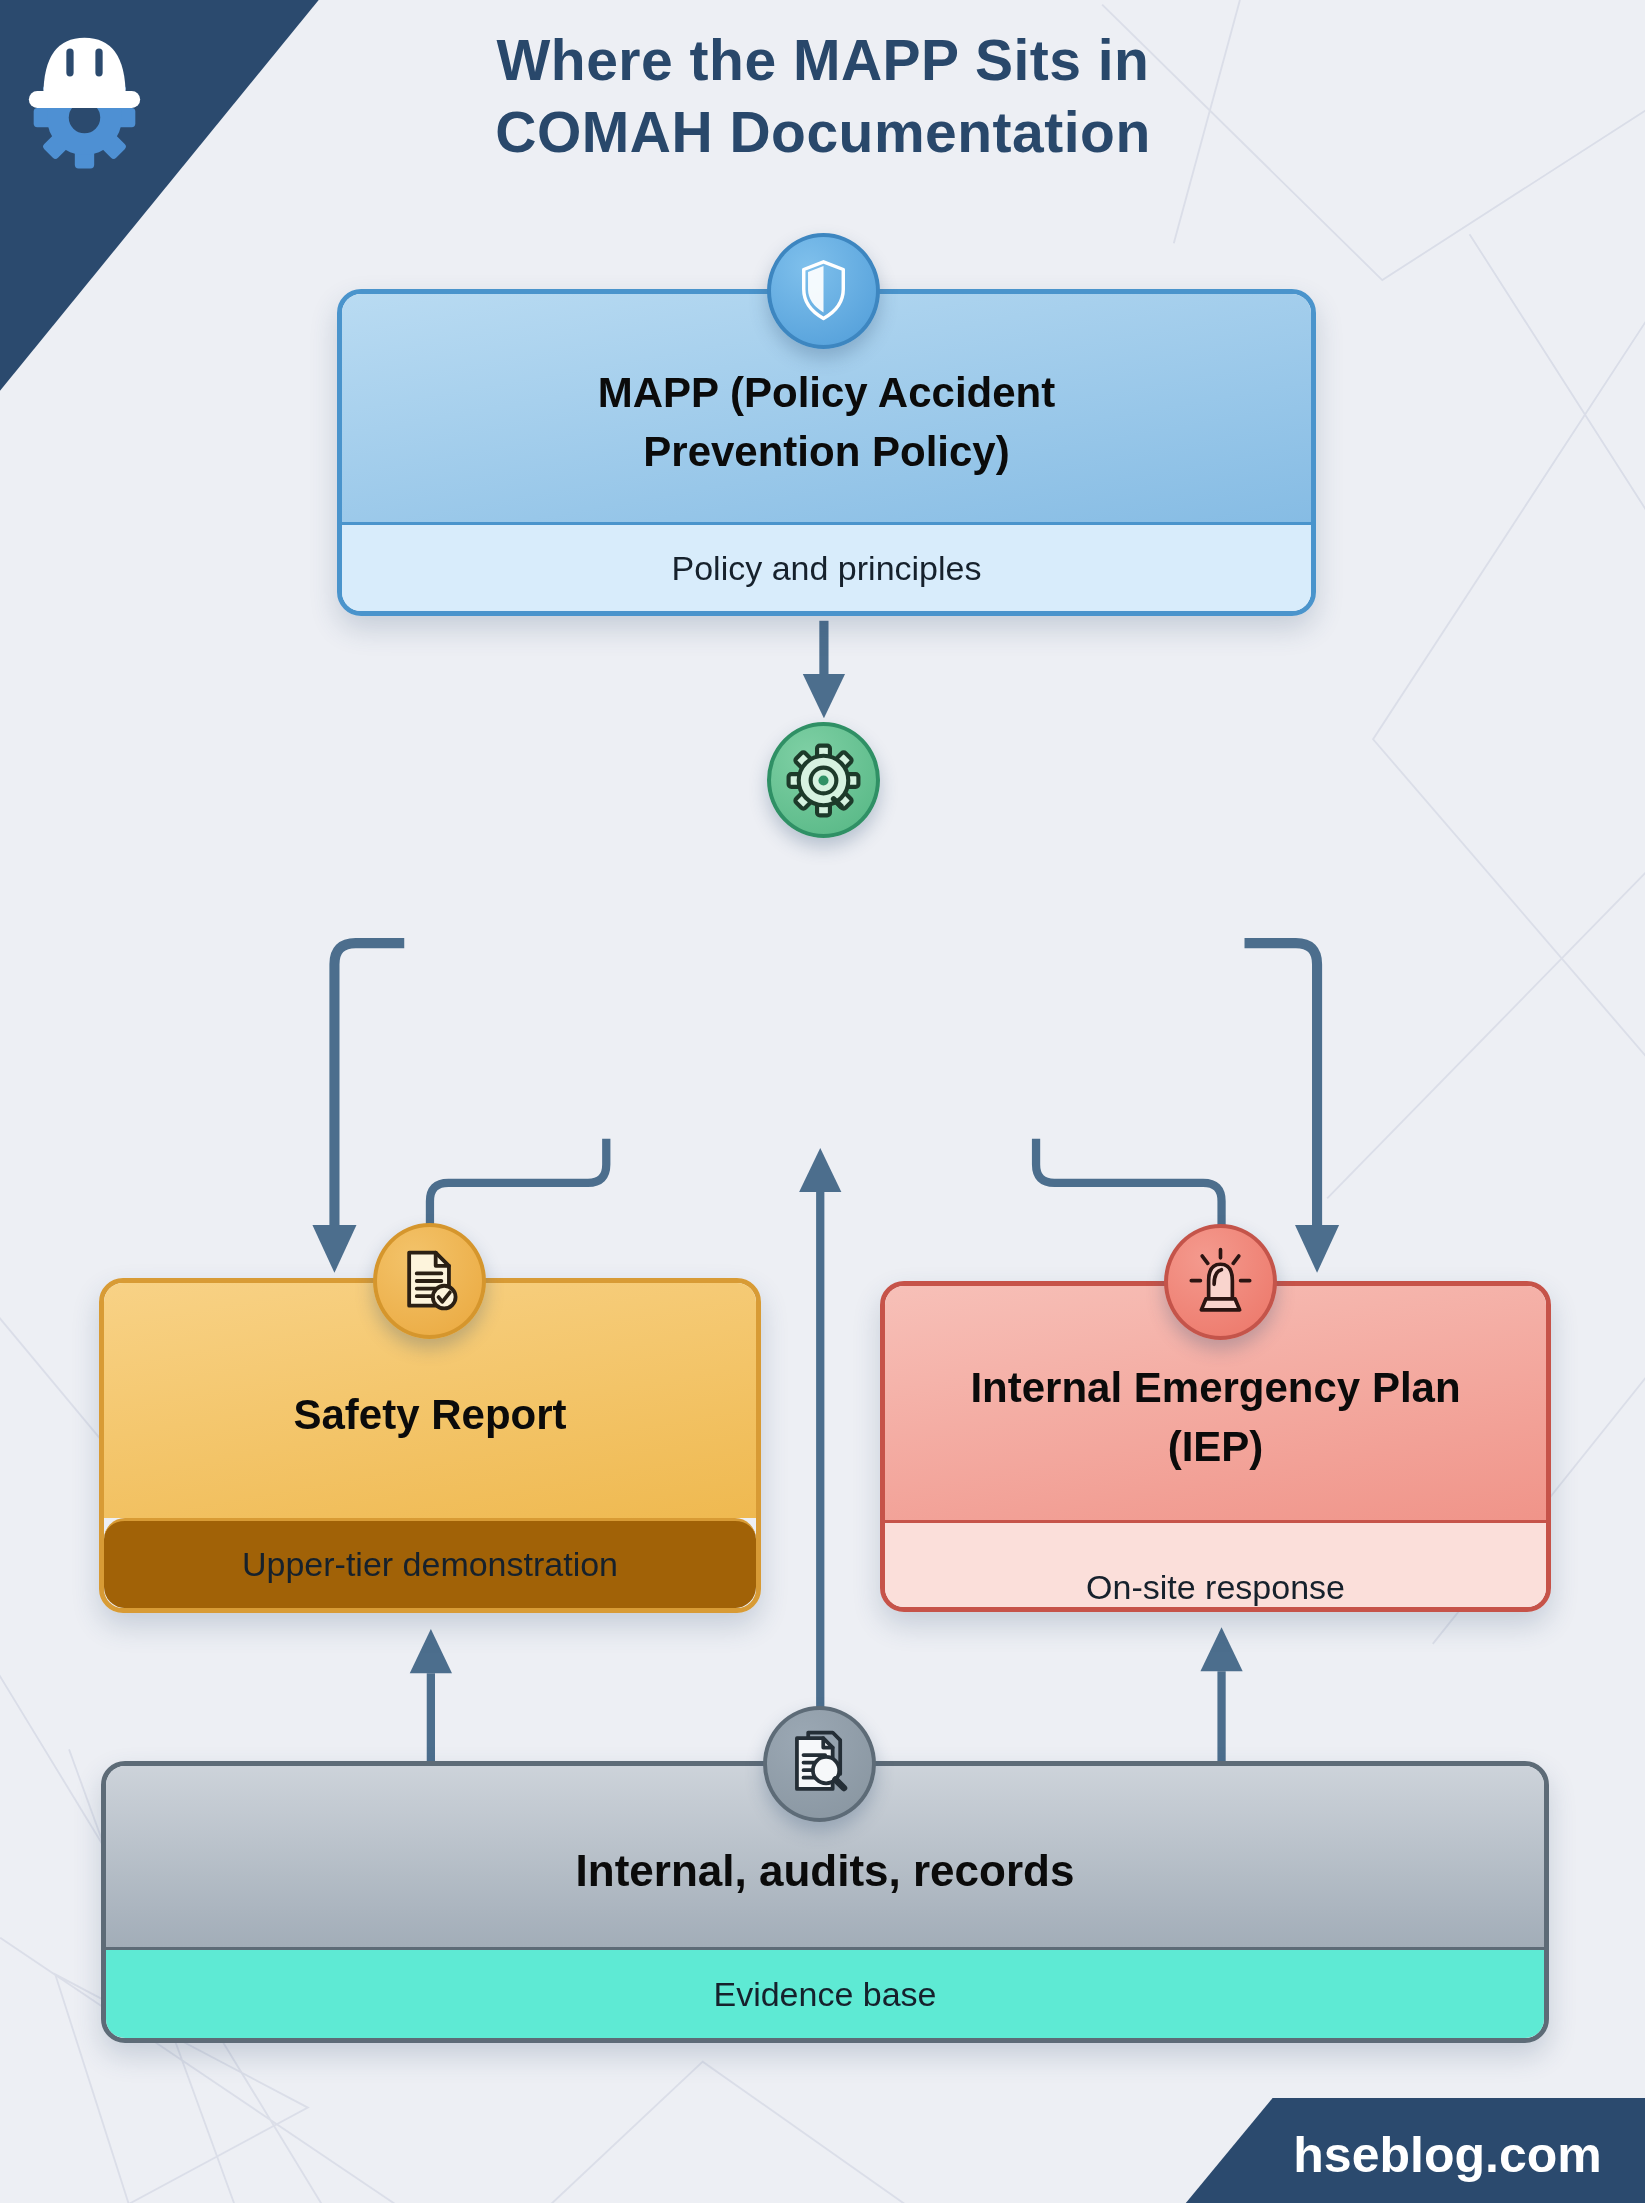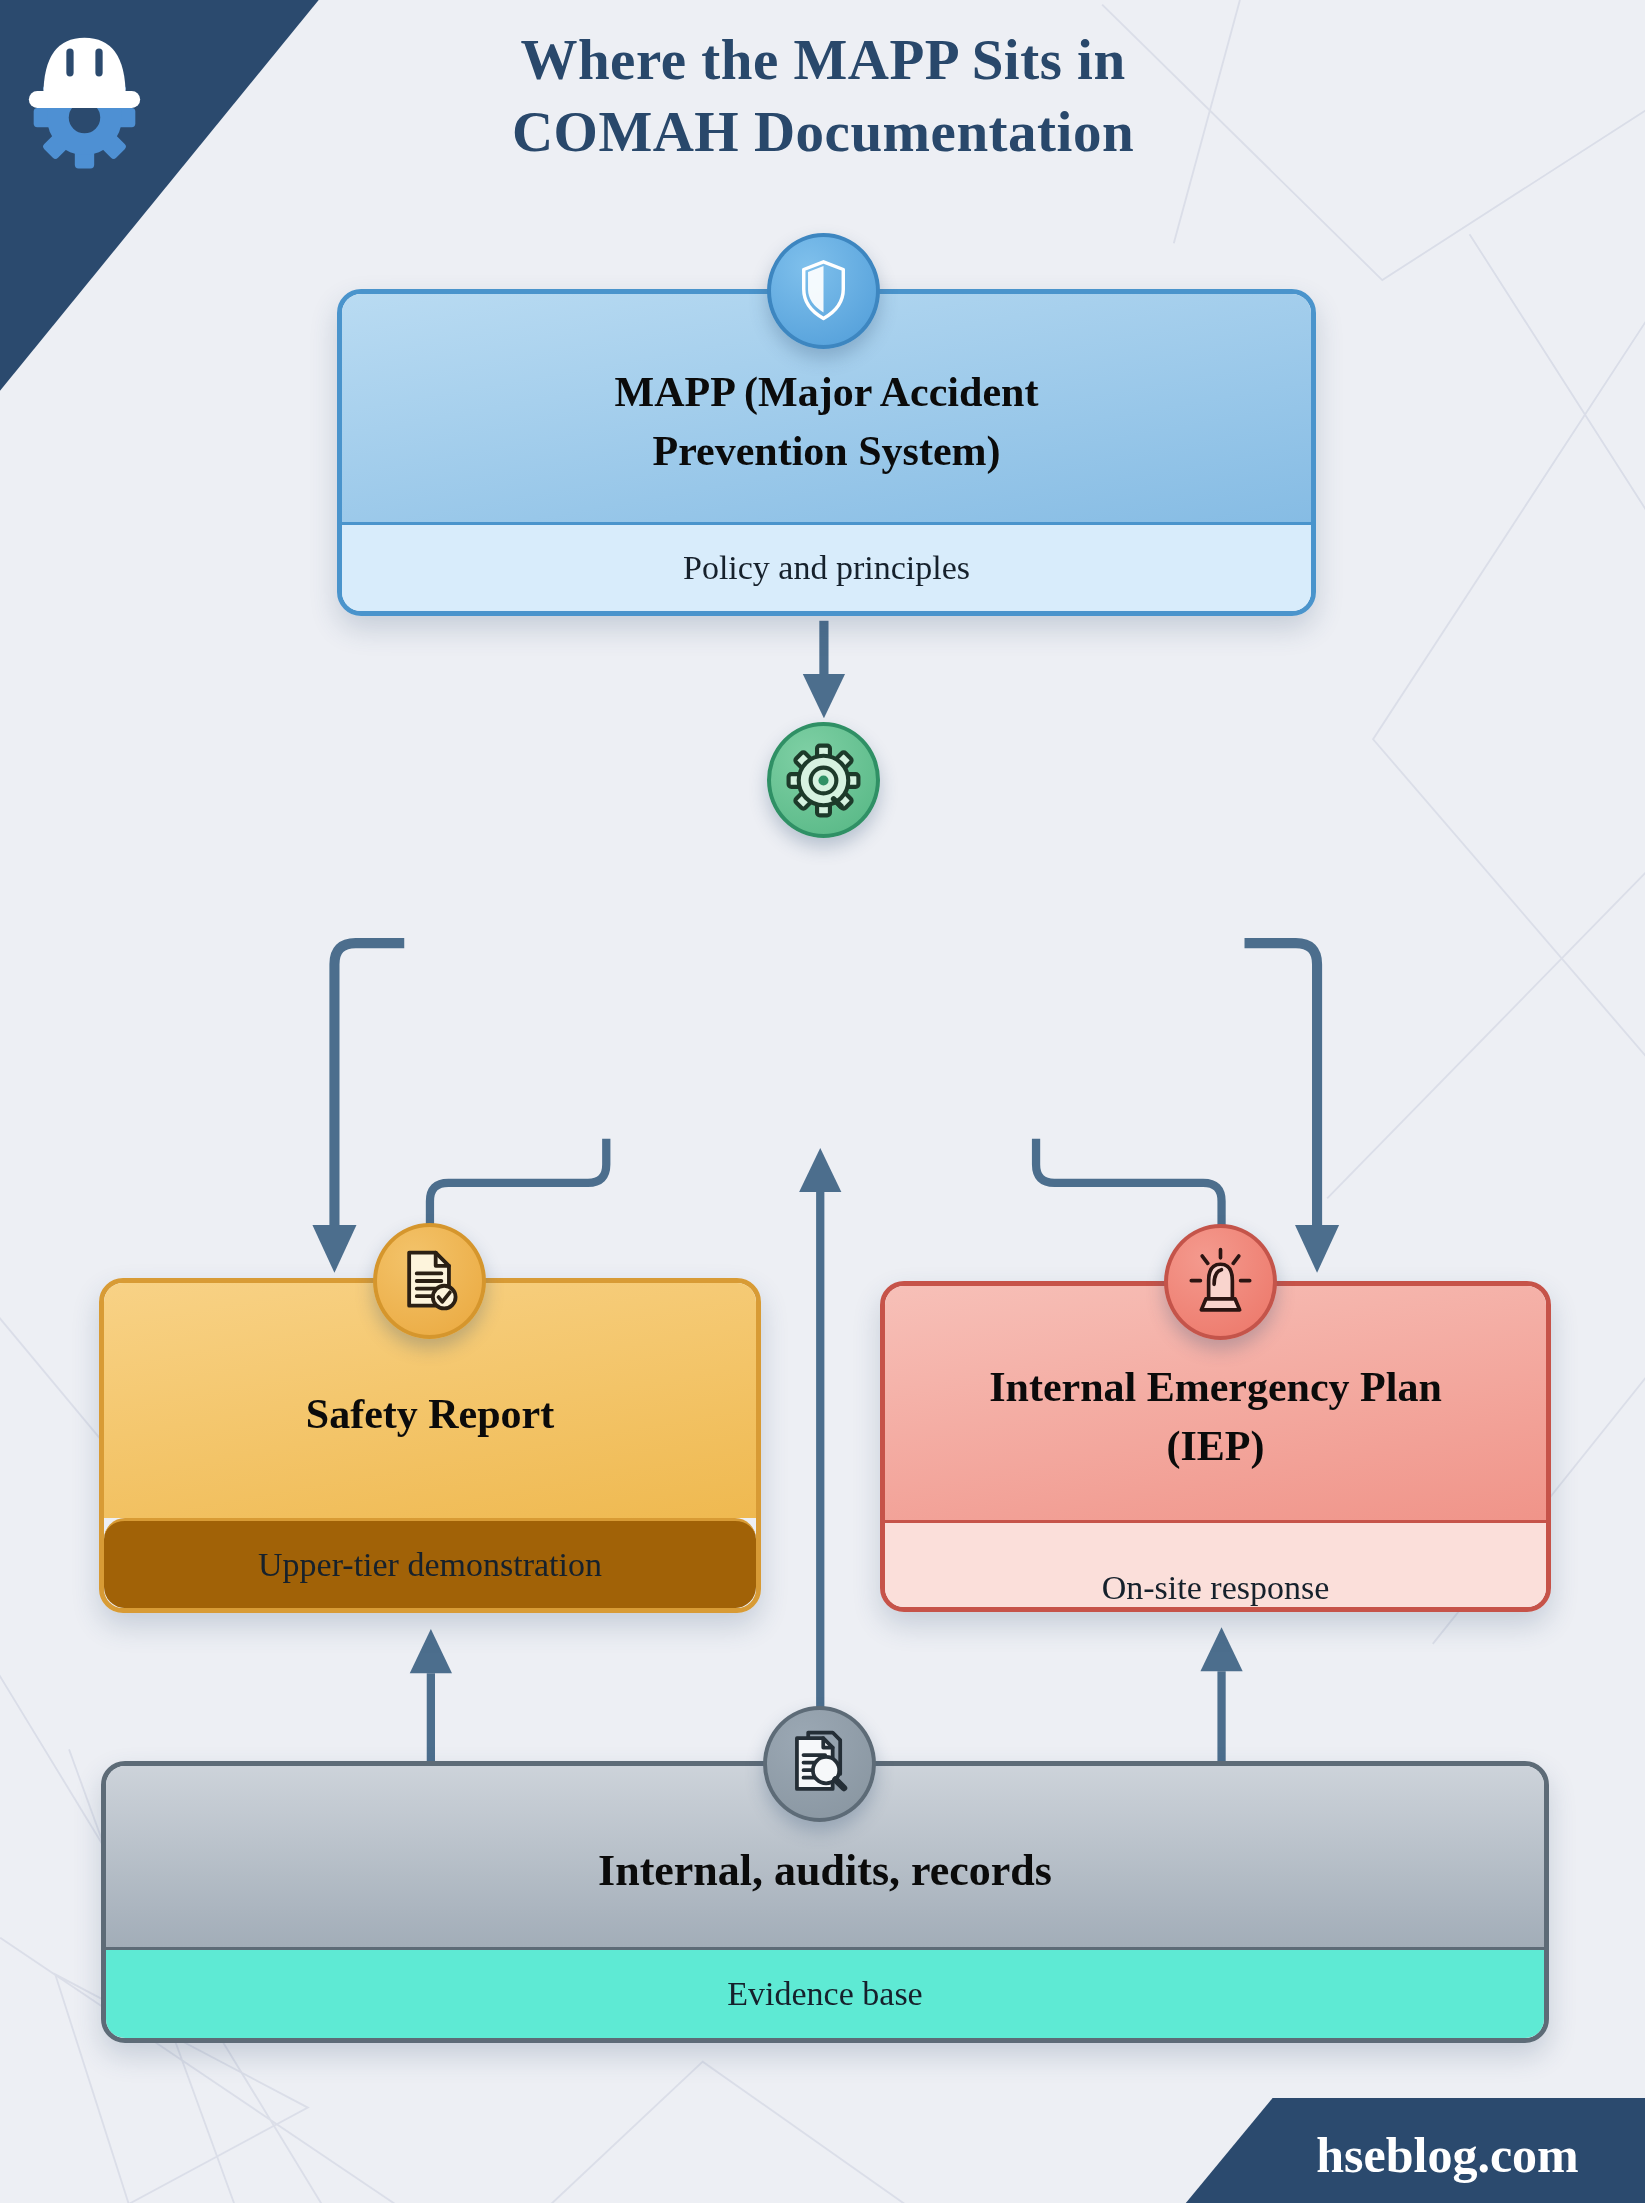--- a/index.html
+++ b/index.html
@@ -1,21 +1,21 @@
 <!DOCTYPE html>
 <html style="font-size:14.7px"><head>
 <meta charset="utf-8">
 <style>
   html,body{margin:0;padding:0;}
   body{
     width:1646px;height:2204px;position:relative;overflow:hidden;
     background:#edeff4;
     font-family:"Liberation Sans",sans-serif;
   }
-  #canvas{position:absolute;inset:0;width:1646px;height:2204px;font-family:Liberation Serif, serif;}
+  #canvas{position:absolute;inset:0;width:1646px;height:2204px;}
   svg.layer{position:absolute;left:0;top:0;}
 
   
   .corner-tl{
     position:absolute;left:0;top:0;width:514px;height:514px;
     background:#2b4a6e;
     clip-path:polygon(0 0,62% 0,0 76%);
     z-index:3;
   }
   .logo{position:absolute;left:24px;top:18.4px;width:121px;height:158px;}
@@ -163,21 +163,21 @@
     <path d="M38 28 V45 M62 28 V45" stroke="#2b4a6e" stroke-width="6" stroke-linecap="round" fill="none"></path>
   </svg>
 
   <div class="page-title">
     <div>Where the MAPP Sits in</div>
     <div>COMAH Documentation</div>
   </div>
 
   <div class="node node-mapp">
     <div class="main">
-        <span>MAPP (Major Accident Prevention System)</span>
+        <span>MAPP (Policy Accident Prevention Policy)</span>
       </div>
     <div class="sub">
         <span>Policy and principles</span>
       </div>
   </div>
 
 
   <div class="node node-sr">
     <div class="main">
         <span>Safety Report</span>

